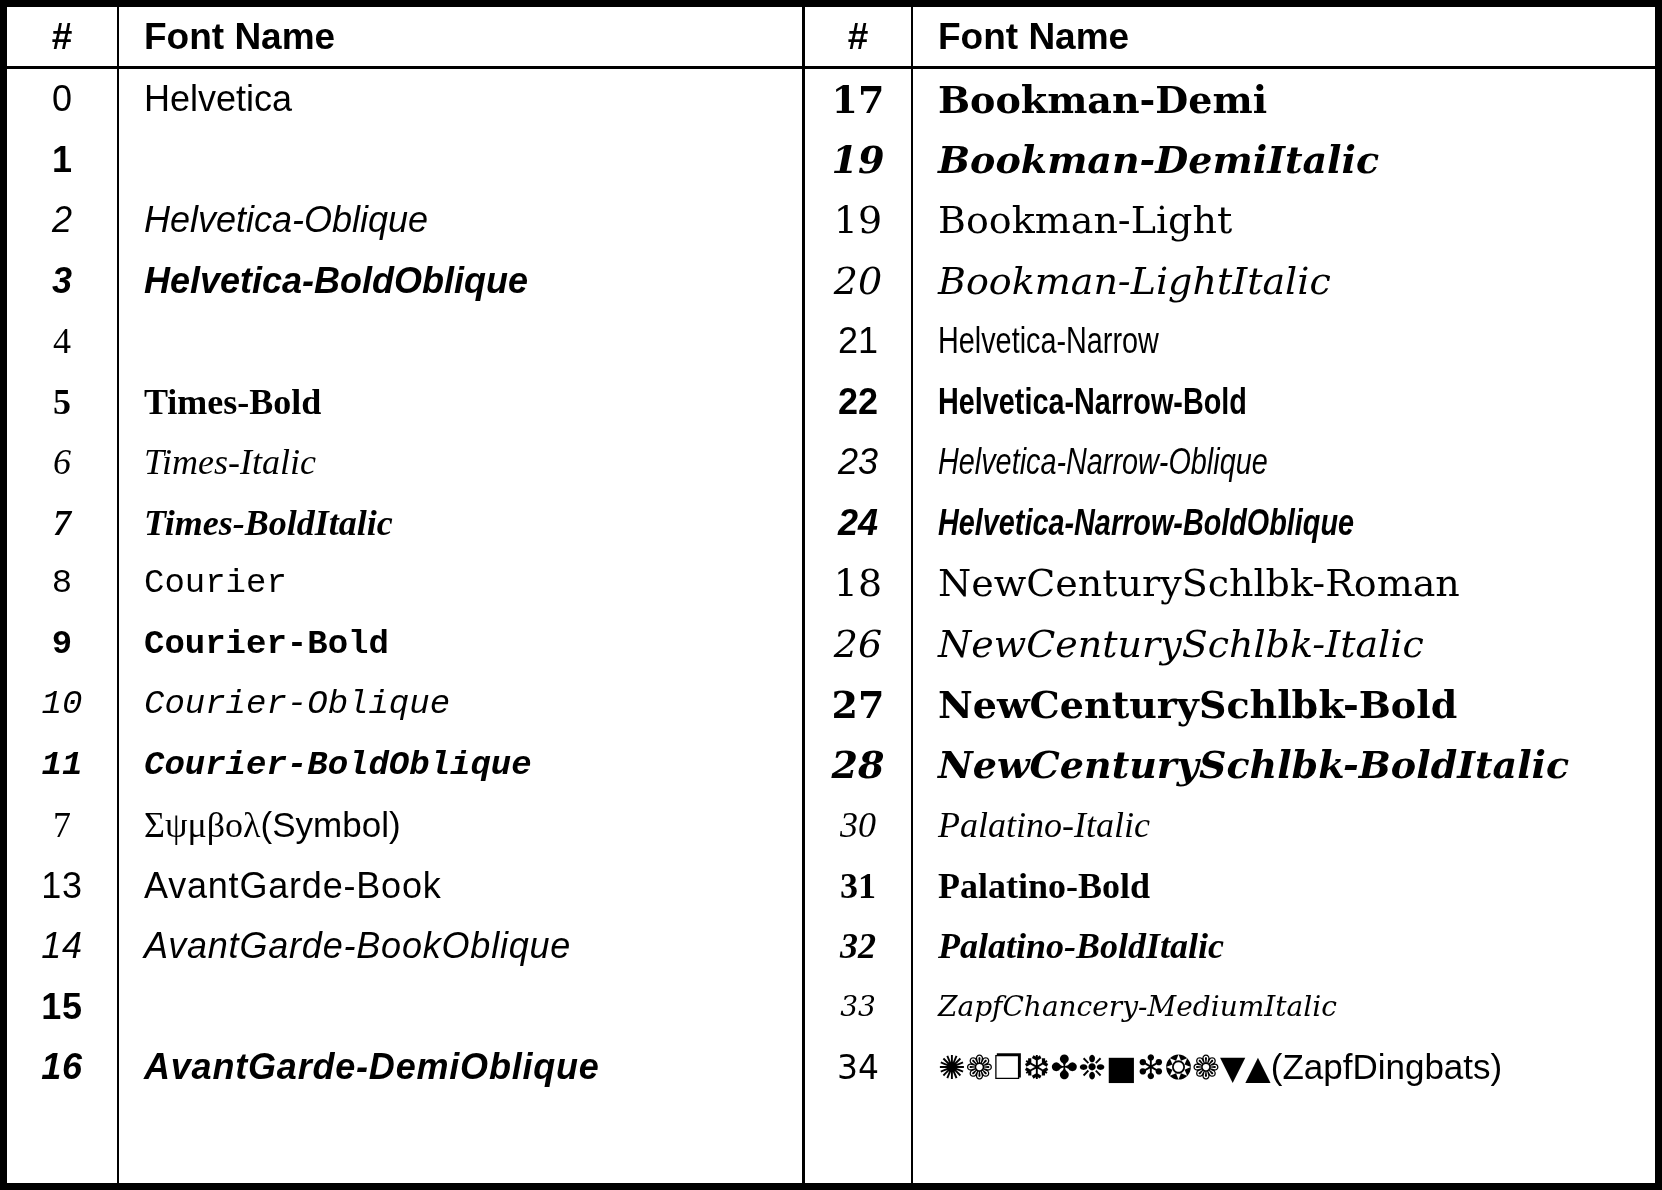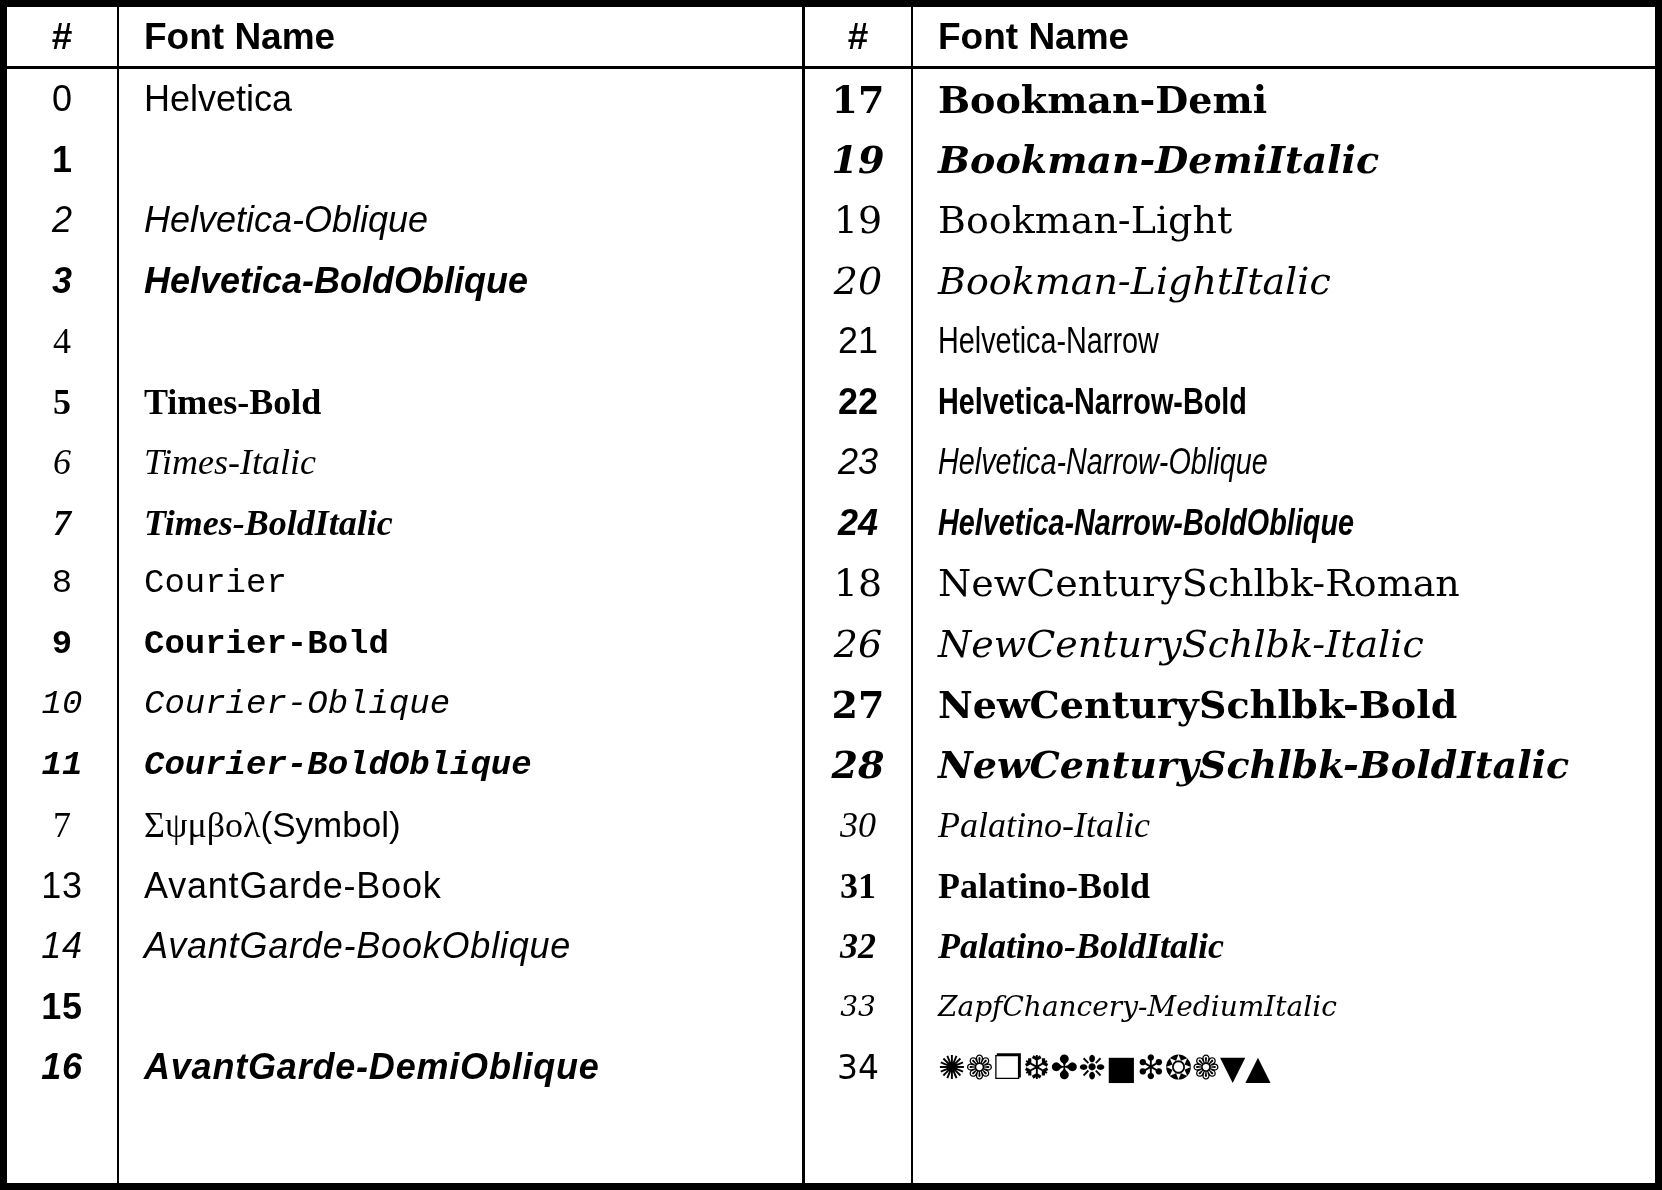--- a/index.html
+++ b/index.html
@@ -247,20 +247,21 @@
       <div class="row">
     <div class="cell num f-script">33</div>
     <div class="cell name">
       <span class="name-inner f-script">ZapfChancery-MediumItalic</span>
     </div>
   </div>
       <div class="row">
     <div class="cell num f-dingbat">34</div>
     <div class="cell name">
       <span class="name-inner f-dingbat">✺❁❐❆✤❉■❇❂❁▼▲</span>
+          <span class="sfx"> (ZapfDingbats)</span>
     </div>
   </div>
       <div class="row filler">
       <div class="cell num"></div>
       <div class="cell name"></div>
     </div>
   </div>
 </div>
 
 </body></html>

